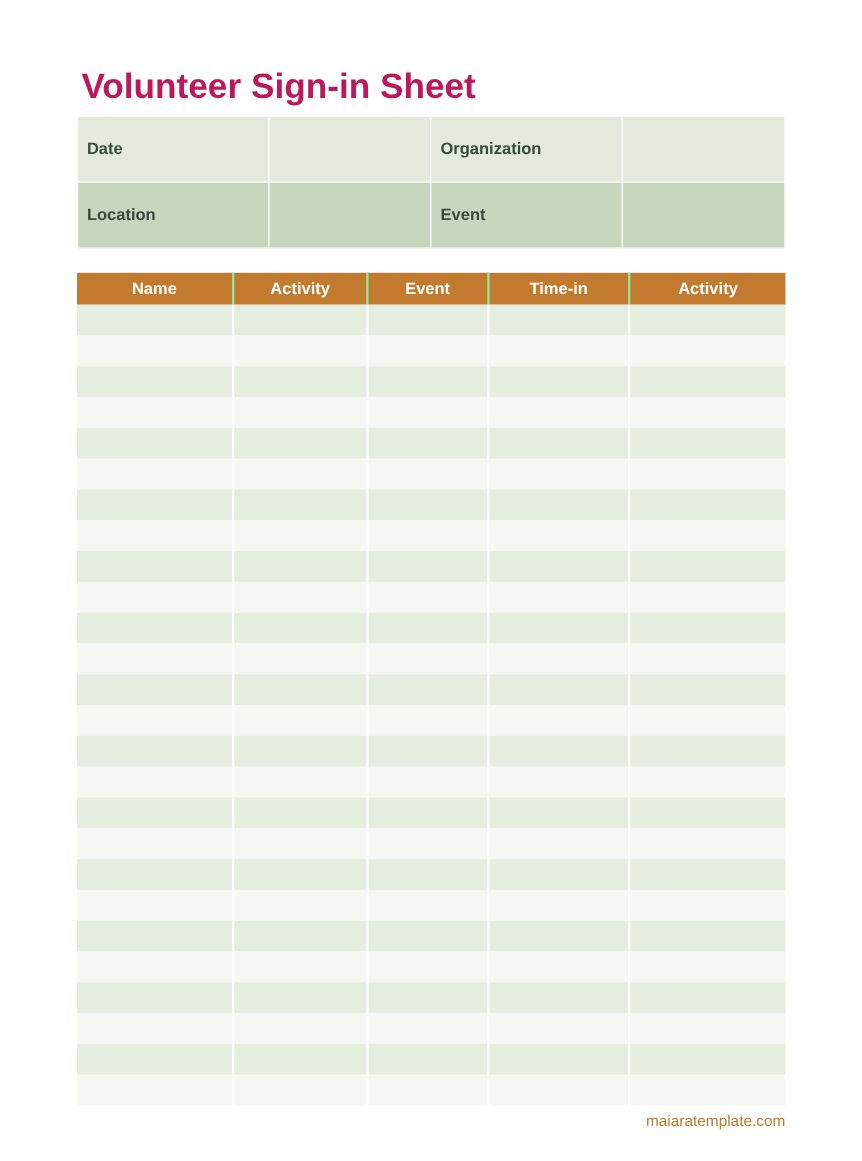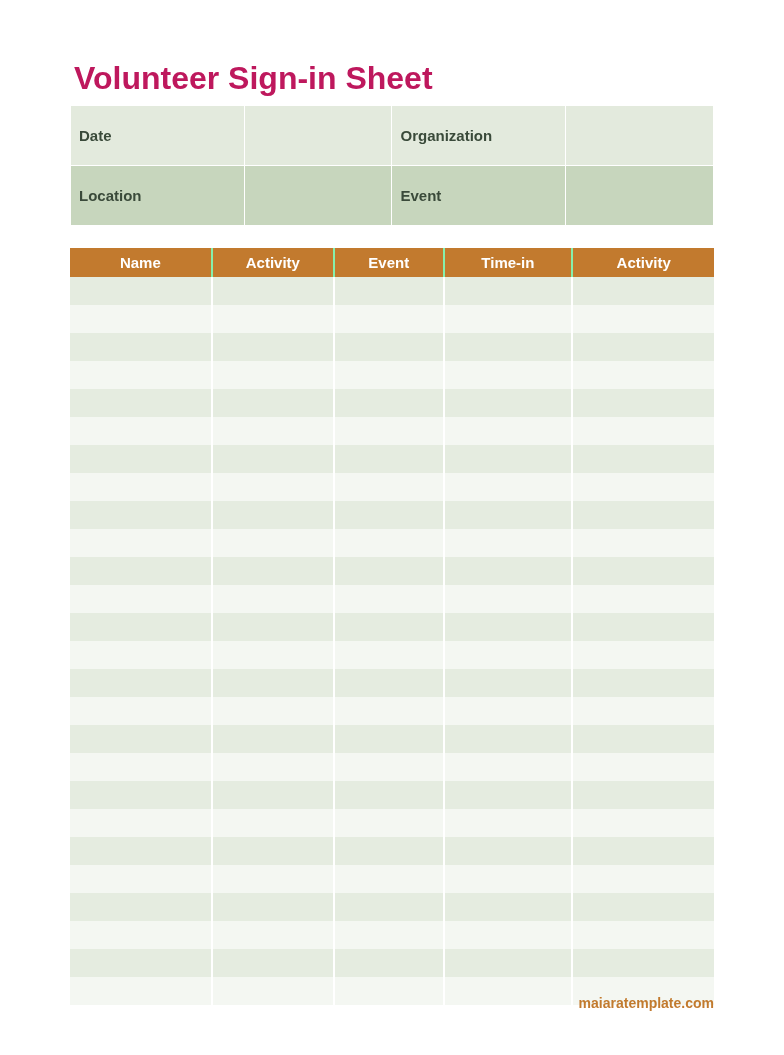--- a/index.html
+++ b/index.html
@@ -63,25 +63,25 @@
   .row-even td { background: #f4f7f2; }
 
   .col-name { width: 22%; }
   .col-address { width: 19%; }
   .col-phone { width: 17%; }
   .col-timein { width: 20%; }
   .col-activity { width: 22%; }
 
   .footer {
     position: absolute;
-    bottom: 44px;
+    bottom: 28px;
     right: 70px;
     color: #c27a2e;
     font-size: 14px;
-    font-weight: 700;
+    font-weight: 400;
   }
 </style>
 </head>
 <body>
 
 <h1 class="title">Volunteer Sign-in Sheet</h1>
 
 <table class="info-table">
   <tbody>
       <tr class="info-row-light">

